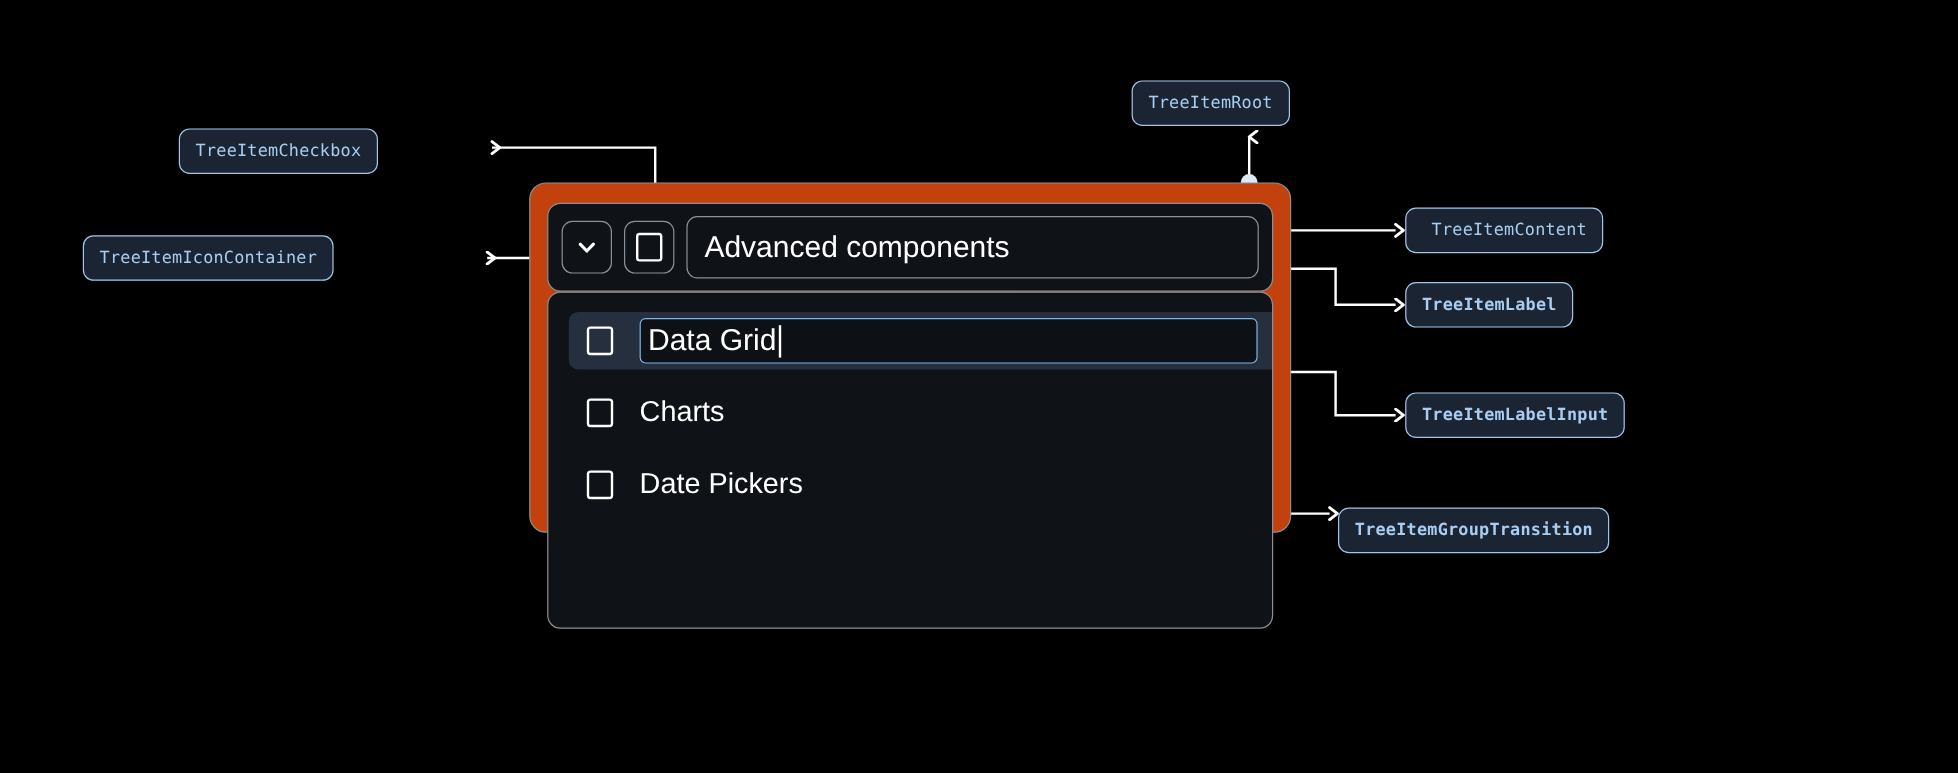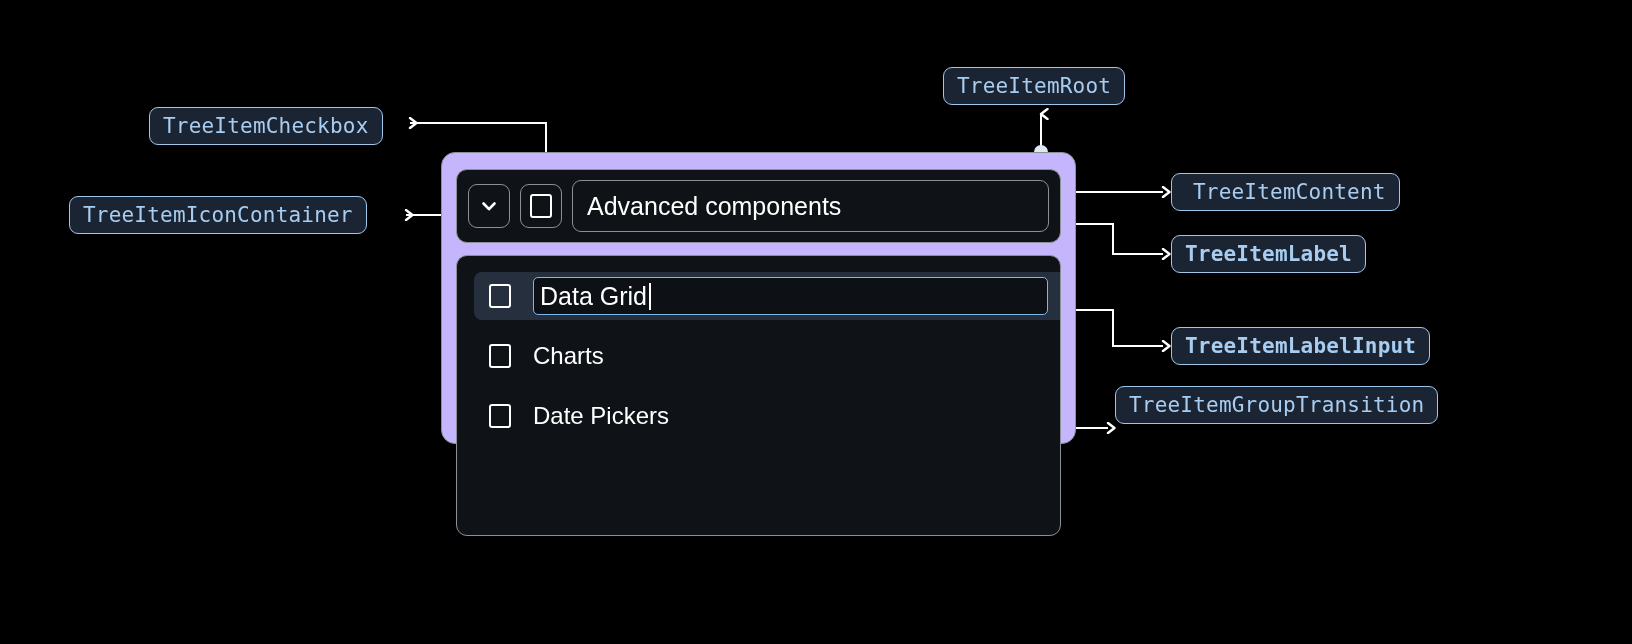--- a/index.html
+++ b/index.html
@@ -33,36 +33,36 @@
     position: absolute;
     box-sizing: border-box;
     display: flex;
     align-items: center;
     justify-content: center;
     background: #1b2432;
     border: 1px solid #9fc7ea;
     border-radius: 9px;
     color: #a8cdf0;
     font-family: "DejaVu Sans Mono", "Liberation Mono", monospace;
-    font-size: 21px;
+    font-size: 14px;
     letter-spacing: 0.2px;
     white-space: nowrap;
     padding: 0 13px;
     height: 38px;
   }
 
   
   #tree-root {
     position: absolute;
     left: 441px;
     top: 152px;
     width: 635px;
     height: 292px;
     box-sizing: border-box;
-    background: #c4b5fd;
+    background: #c2410c;
     border: 1.5px solid #8b9097;
     border-radius: 14px;
     padding: 16px 14px 14px 14px;
   }
 
   #tree-content {
     box-sizing: border-box;
     height: 74px;
     background: #0f1317;
     border: 1.5px solid #8b9097;
@@ -114,21 +114,21 @@
     border-radius: 9px;
     display: flex;
     align-items: center;
     padding-left: 14px;
     color: #ffffff;
     font-size: 25px;
   }
 
   #tree-group {
     box-sizing: border-box;
-    margin-top: 12px;
+    margin-top: 0;
     height: 281px;
     background: #0f1317;
     border: 1.5px solid #8b9097;
     border-radius: 11px;
     padding: 16px 0 0 0;
     overflow: hidden;
   }
 
   .tree-row {
     box-sizing: border-box;
@@ -233,21 +233,21 @@
   <div class="badge" style="left:69px; top:196px;">TreeItemIconContainer</div>
 
   <div class="badge" style="left:943px; top:67px;">TreeItemRoot</div>
 
   <div class="badge" style="left:1171px; top:173px;padding-left:21px;">TreeItemContent</div>
 
   <div class="badge" style="left:1171px; top:235px;font-weight:bold;">TreeItemLabel</div>
 
   <div class="badge" style="left:1171px; top:327px;font-weight:bold;">TreeItemLabelInput</div>
 
-  <div class="badge" style="left:1115px; top:386px;">TreeItemGroupTransition</div>
+  <div class="badge" style="left:1115px; top:423px;font-weight:bold;">TreeItemGroupTransition</div>
 
   <div id="tree-root">
 
     <div id="tree-content">
 
       <div class="icon-container">
         <span>
           <svg width="24" height="24" viewBox="0 0 24 24">
             <path d="M6.5,9.5 L12,15.2 L17.5,9.5" fill="none" stroke="#ffffff" stroke-width="2.6" stroke-linecap="round" stroke-linejoin="round"></path>
           </svg>

